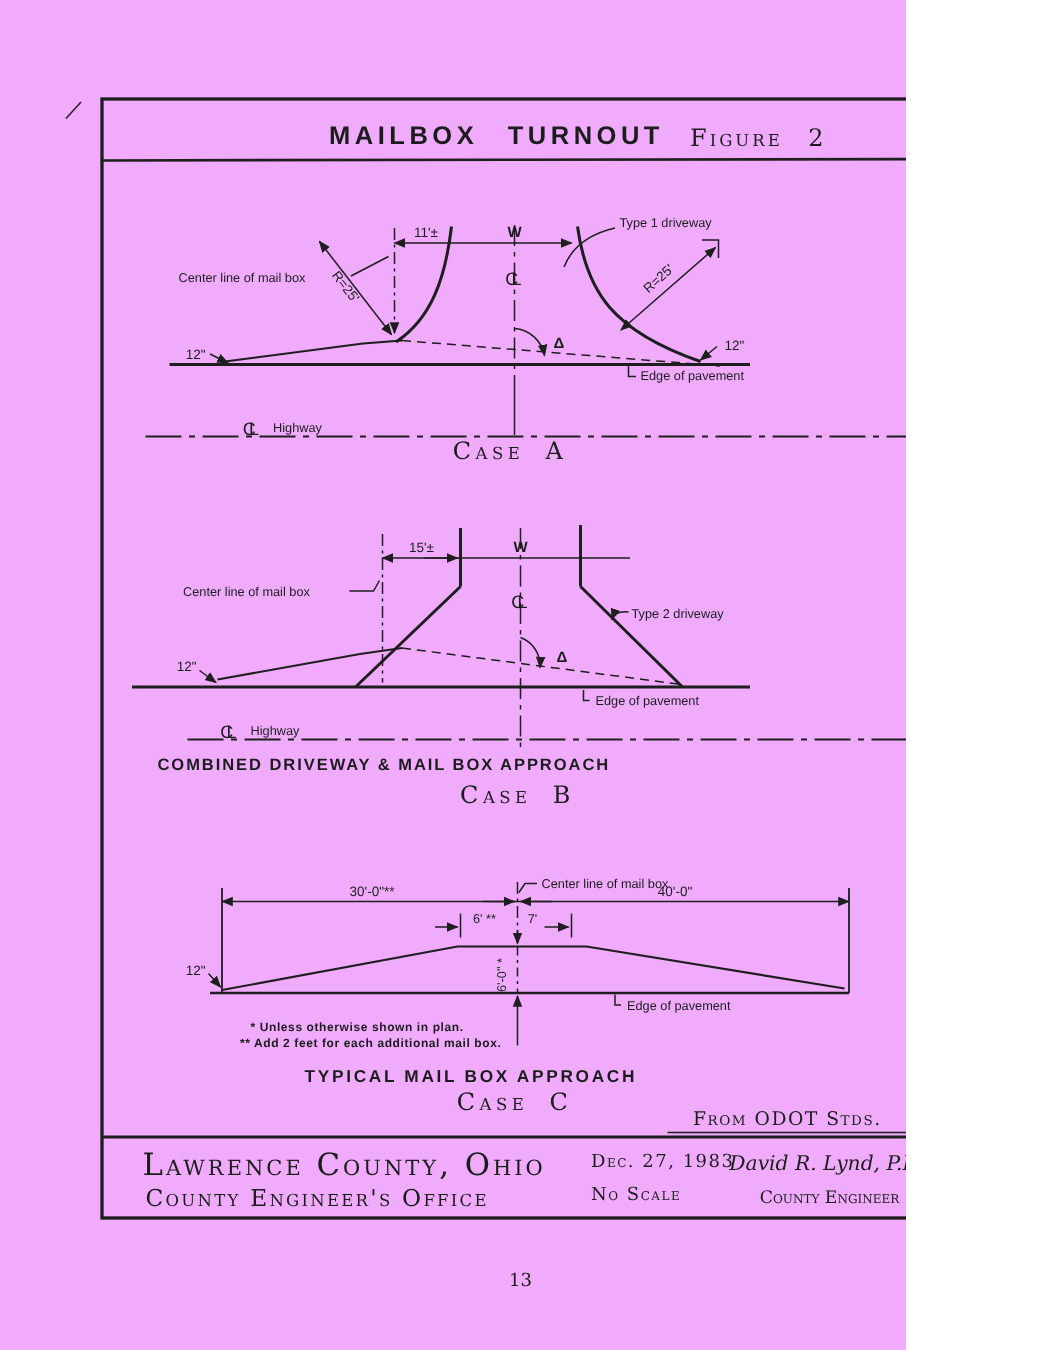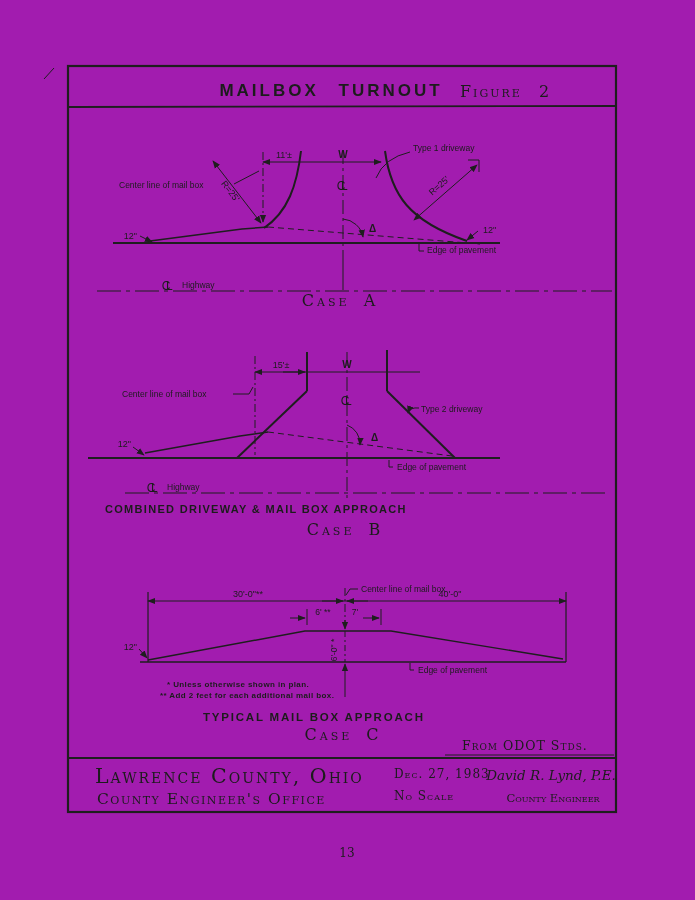--- a/index.html
+++ b/index.html
@@ -1,16 +1,16 @@
 <!DOCTYPE html>
 <html><head>
 <meta charset="utf-8">
 <style>
   html,body{margin:0;padding:0;background:#ffffff;}
-  .sheet{position:relative;width:695px;height:900px;background:#a21caf;overflow:hidden;}
+  .sheet{position:relative;width:604px;height:900px;background:#f0abfc;overflow:hidden;}
   svg{position:absolute;left:0;top:0;}
   
   .ink{stroke:#1e1e1e;fill:none;}
   .w1{stroke-width:1;}
   .w12{stroke-width:1.2;}
   .w14{stroke-width:1.4;}
   .w2{stroke-width:2;}
   .dash{stroke-dasharray:6 4;}
   .cdash{stroke-dasharray:14 4 3 4;}
   .hdash{stroke-dasharray:24 5 4 5;}

